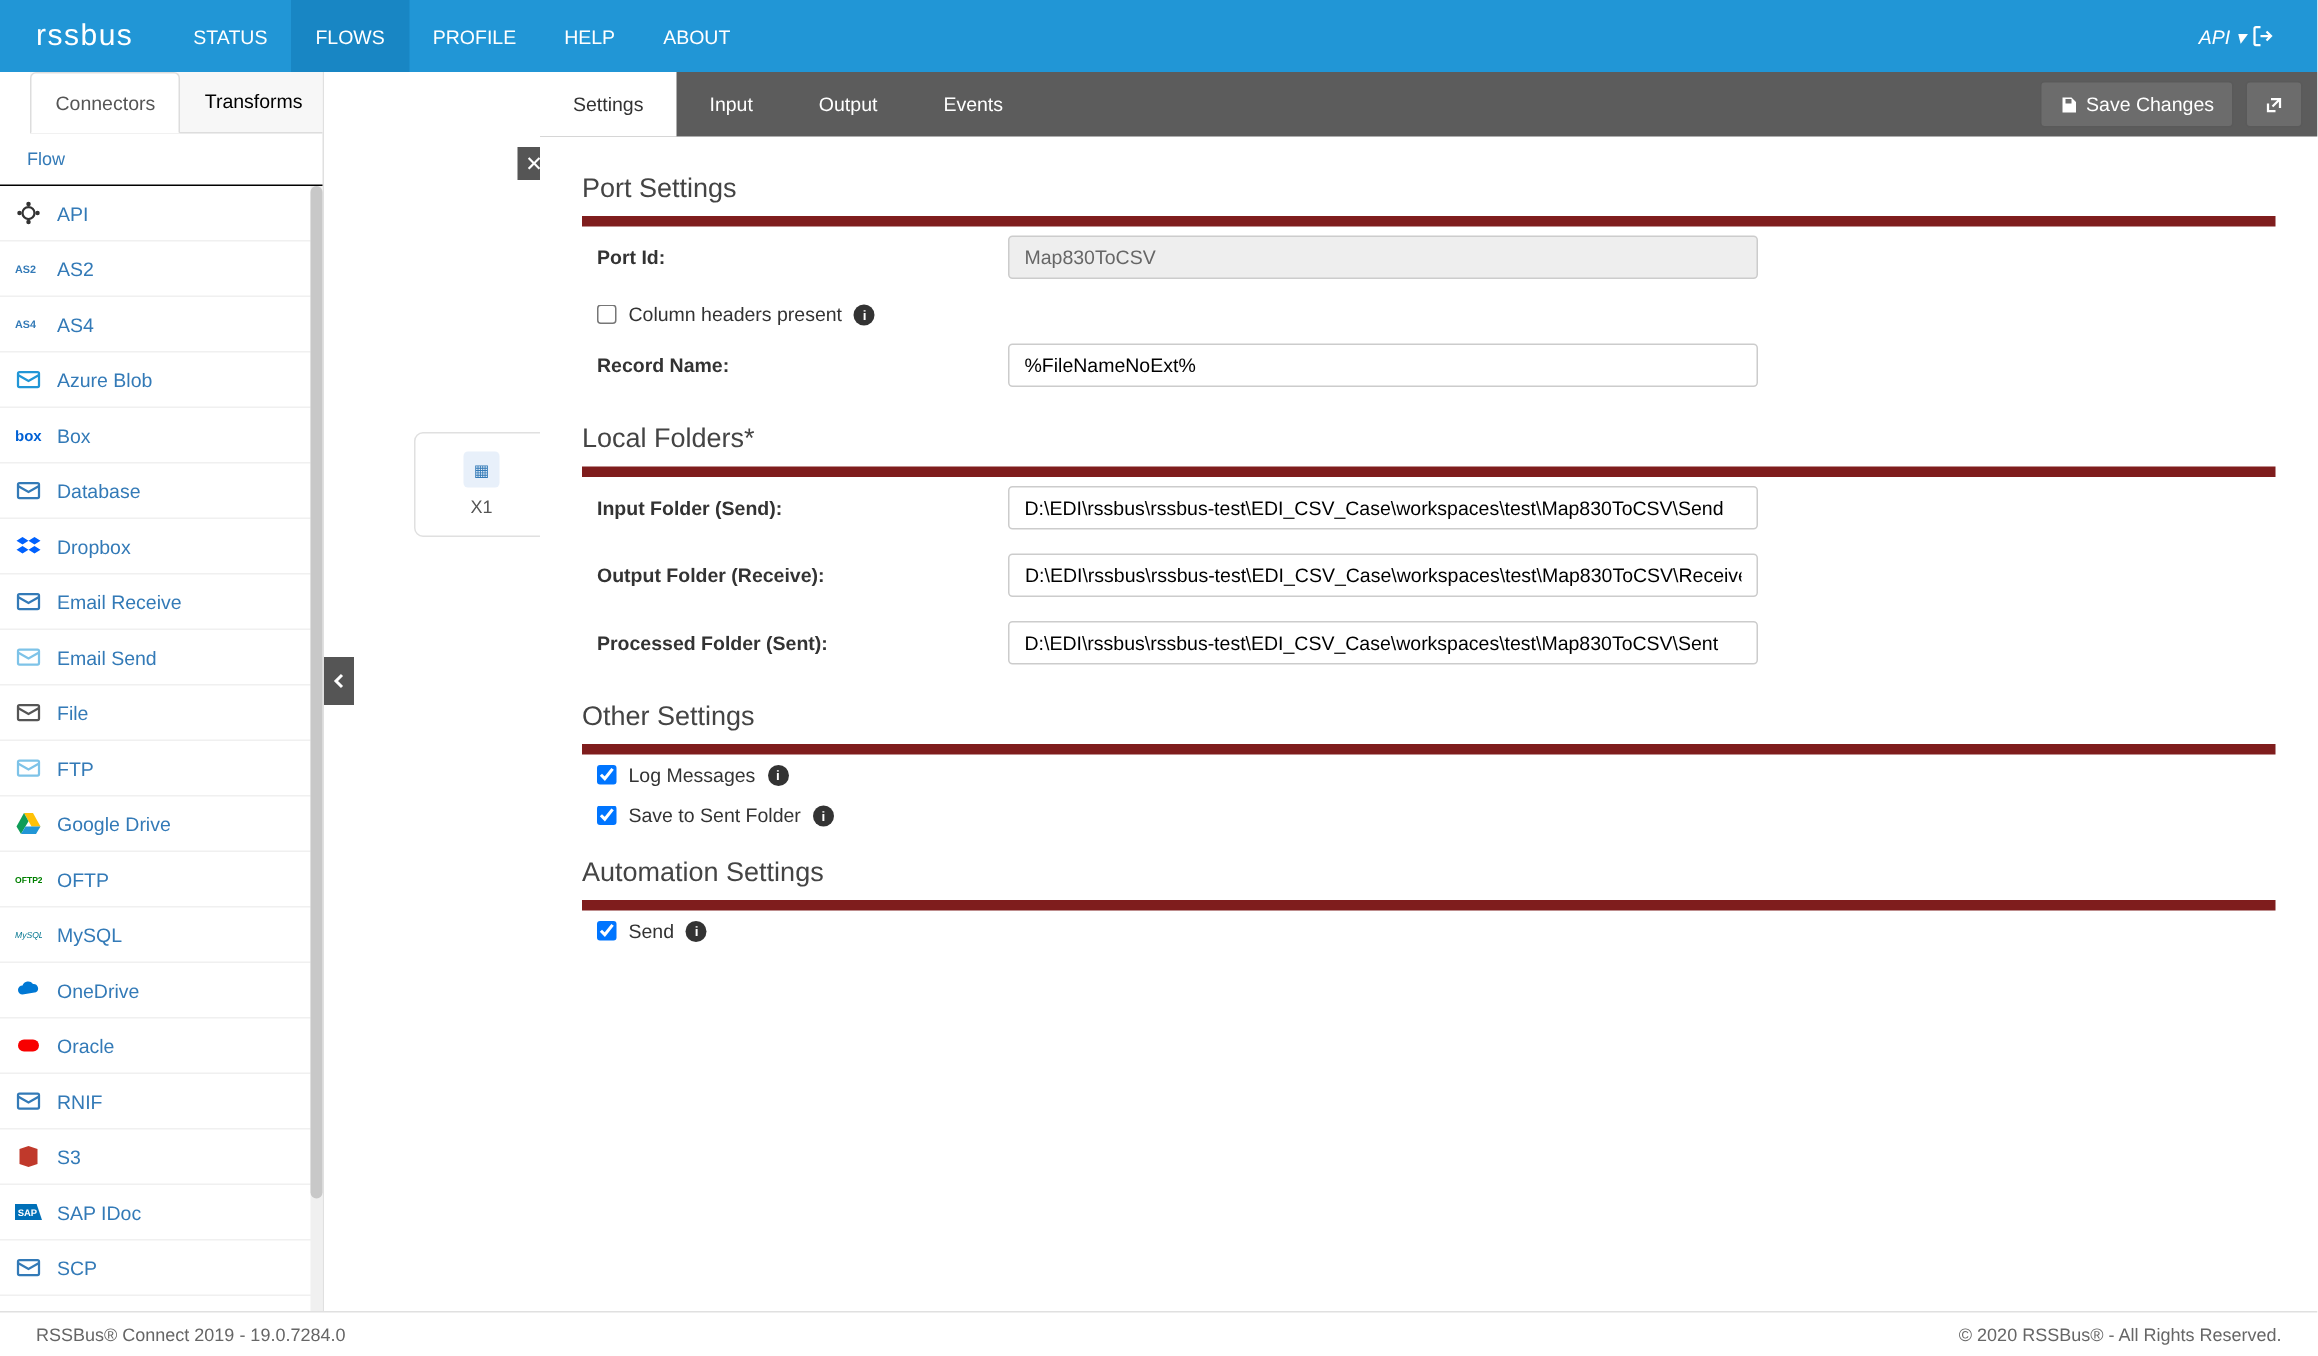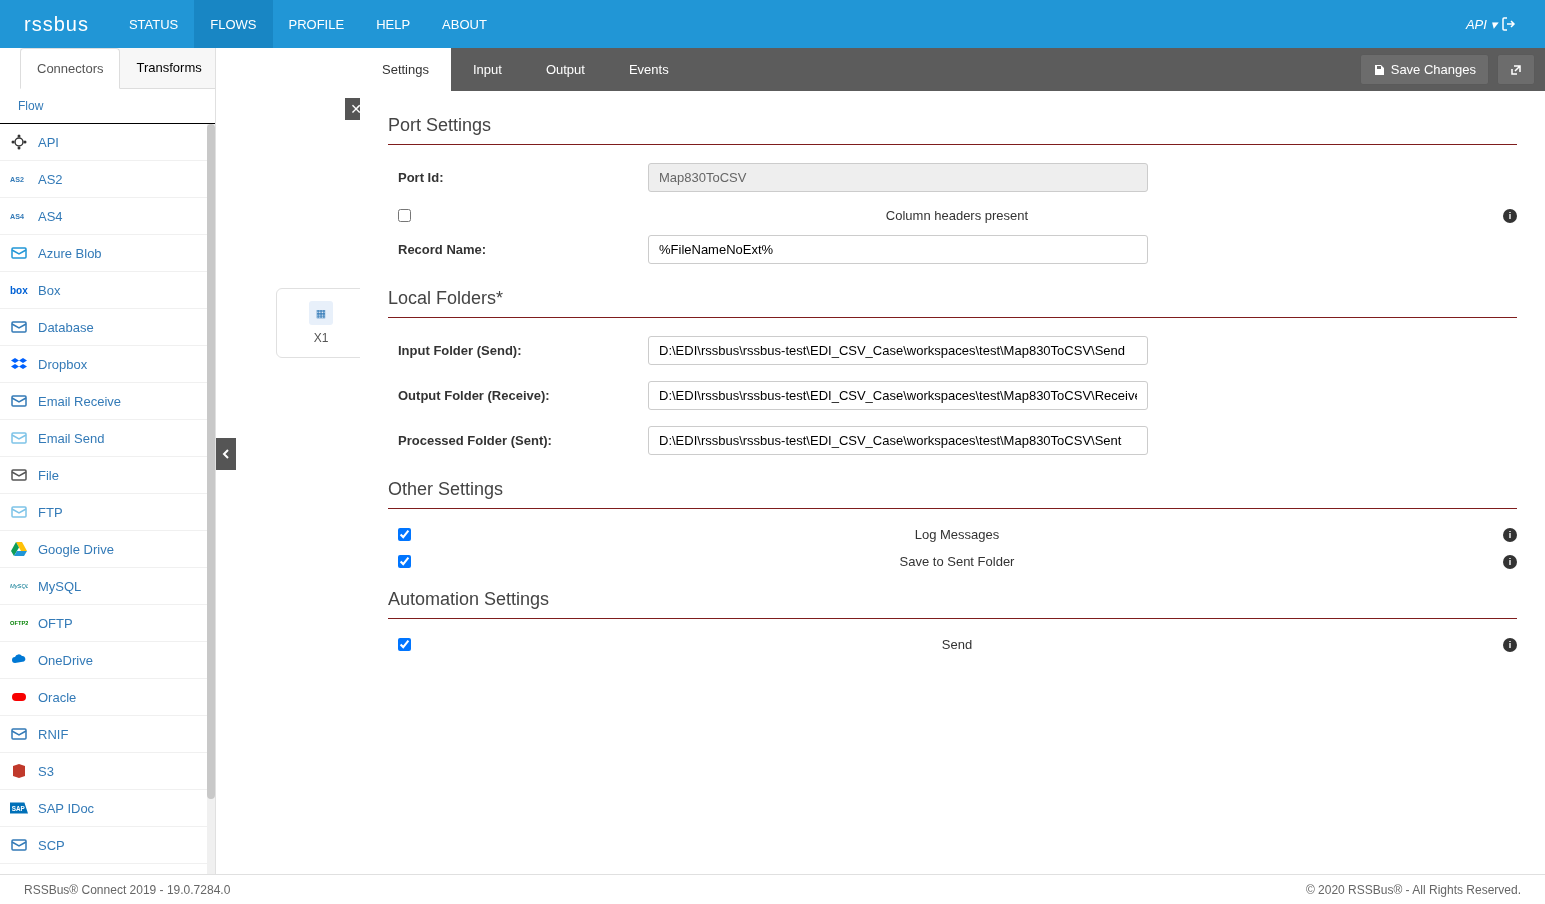--- a/index.html
+++ b/index.html
@@ -27,27 +27,27 @@
 .sidebar-collapse { position: absolute; left: 0px; top: 390px; width: 20px; height: 32px; background: #555; color: #fff; display: flex; align-items: center; justify-content: center; cursor: pointer; z-index: 5;}
 .close-panel-btn { position: absolute; left: 129px; top: 50px; width: 22px; height: 22px; background: #555; color: #fff; display: flex; align-items: center; justify-content: center; cursor: pointer; font-size: 14px; }
 .panel { position: absolute; left: 144px; top: 0; right: 0; bottom: 0; background: #fff; display: flex; flex-direction: column; }
 .panel-header { background: #5c5c5c; display: flex; align-items: center; }
 .panel-tabs { display: flex; }
 .panel-tab { padding: 14px 22px; font-size: 13px; color: #fff; cursor: pointer; text-align: center; }
 .panel-tab.active { background: #fff; color: #333; }
 .panel-actions { margin-left: auto; display: flex; padding: 6px 10px; gap: 8px; }
 .btn { background: #6c6c6c; border: 1px solid #5a5a5a; color: #fff; padding: 7px 12px; font-size: 13px; border-radius: 3px; cursor: pointer; display: flex; align-items: center; gap: 6px; }
 .panel-body { padding: 24px 28px; overflow-y: auto; flex: 1; }
-.section-title { font-size: 18px; color: #444; font-weight: 400; padding-bottom: 8px; border-bottom: 1px solid #7f1d1d; margin-bottom: 18px; }
+.section-title { font-size: 18px; color: #444; font-weight: 400; padding-bottom: 8px; border-bottom: 7px solid #7f1d1d; margin-bottom: 6px; }
 .form-row { display: flex; align-items: center; margin-bottom: 16px; }
 .form-label { width: 260px; font-size: 13px; font-weight: 600; color: #333; padding-left: 10px;}
 .form-input { flex: 1; max-width: 500px; }
-.form-input input[type=text] { width: 100%; padding: 6px 10px; font-size: 13px; border: 1px solid #ccc; border-radius: 3px; }
+.form-input input[type=text] { width: 100%; padding: 6px 10px; font-size: 13px; border: 1px solid #ccc; border-radius: 3px; margin-left: 24px; }
 .form-input input[disabled] { background: #eee; color: #666; }
-.checkbox-row { display: flex; align-items: center; gap: 8px; margin-bottom: 12px; padding-left: 10px; justify-content: space-between;}
+.checkbox-row { display: flex; align-items: center; gap: 8px; margin-bottom: 12px; padding-left: 10px;}
 .checkbox-row label { font-size: 13px; }
 .info-icon { width: 14px; height: 14px; border-radius: 50%; background: #333; color: #fff; display: inline-flex; align-items: center; justify-content: center; font-size: 9px; font-weight: bold; cursor: help;}
 .section-gap { height: 8px; }
 .footer { height: 30px; border-top: 1px solid #e0e0e0; display: flex; align-items: center; padding: 0 24px; font-size: 12px; color: #666; background:#fff;}
 .footer .right { margin-left: auto; }
 .scrollbar-track{ position:absolute; right:0; top:0; width:8px; height:100%; background:#f0f0f0;}
 .scrollbar-thumb{ position:absolute; right:0; top:0; width:8px; height:90%; background:#c8c8c8; border-radius:4px;}
 svg { display: block; }
 </style>
 </head>
@@ -186,32 +186,32 @@
               <path d="M6 2h6l5 9h-6L6 2z" fill="#ffc107"></path>
               <path d="M1 11l5-9 3 5.5L4 16 1 11z" fill="#0f9d58"></path>
               <path d="M4 16l3-5h10l-3 5H4z" fill="#2196d6"></path>
             </svg>
           </span>
           <span>Google Drive</span>
         </div>
         <div class="connector-item">
           <span class="conn-icon">
             <svg width="22" height="12" viewBox="0 0 22 12">
+              <text x="0" y="9" font-size="7" font-weight="bold" fill="#008000">OFTP2</text>
+            </svg>
+          </span>
+          <span>OFTP</span>
+        </div>
+        <div class="connector-item">
+          <span class="conn-icon">
+            <svg width="22" height="12" viewBox="0 0 22 12">
               <text x="0" y="9" font-size="7" font-style="italic" fill="#00758f">MySQL</text>
             </svg>
           </span>
           <span>MySQL</span>
-        </div>
-        <div class="connector-item">
-          <span class="conn-icon">
-            <svg width="22" height="12" viewBox="0 0 22 12">
-              <text x="0" y="9" font-size="7" font-weight="bold" fill="#008000">OFTP2</text>
-            </svg>
-          </span>
-          <span>OFTP</span>
         </div>
         <div class="connector-item">
           <span class="conn-icon">
             <svg width="18" height="18" viewBox="0 0 18 18">
               <path d="M5 12a3 3 0 010-6 4 4 0 017-1 3 3 0 012 5.5" fill="#0078d4"></path>
             </svg>
           </span>
           <span>OneDrive</span>
         </div>
         <div class="connector-item">

